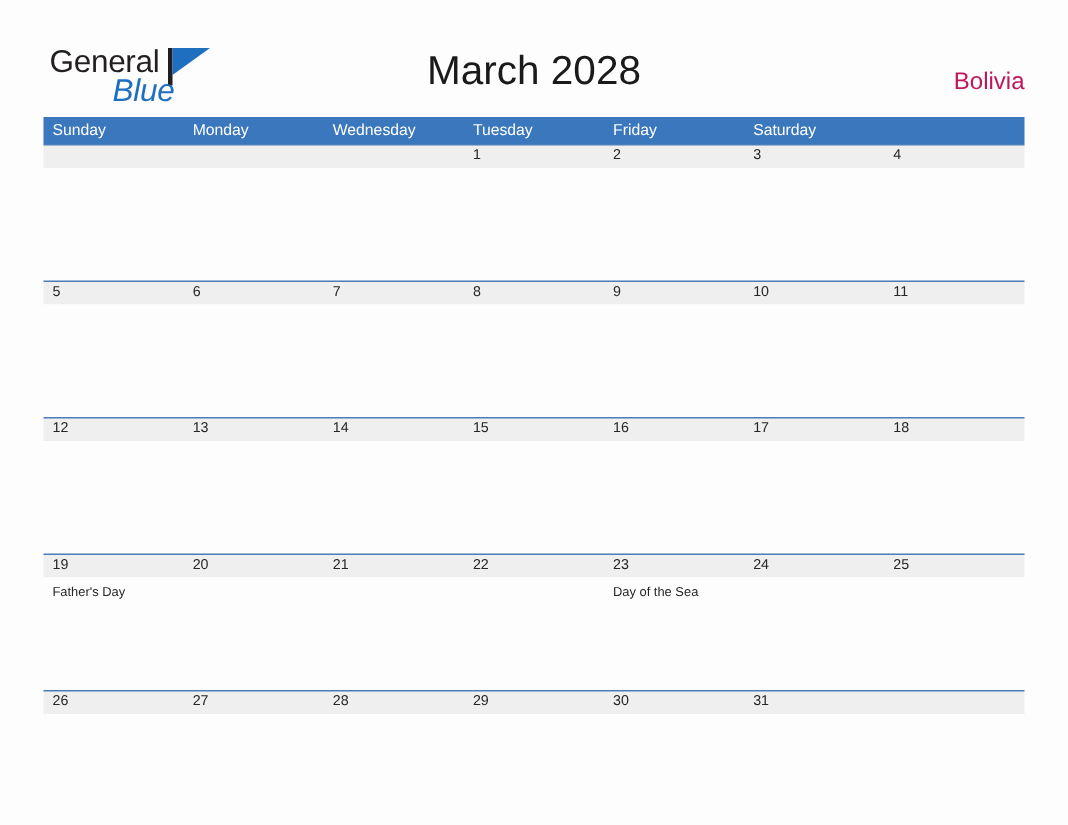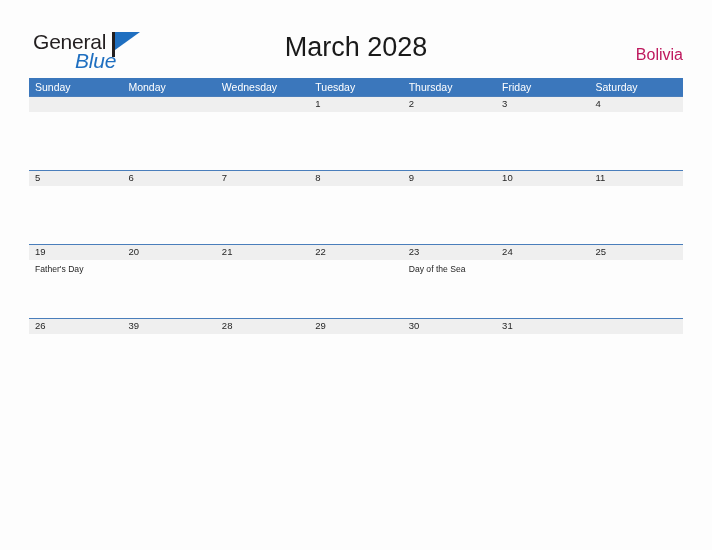--- a/index.html
+++ b/index.html
@@ -149,21 +149,21 @@
     line-height: 14px;
     color: #262626;
     font-family: "Liberation Sans", sans-serif;
     overflow: hidden;
     white-space: nowrap;
   }
 
   .ev-row {
     display: flex;
     width: 654px;
-    height: 58px;
+    height: 75px;
     background: #fdfdfd;
   }
   .ev-cell {
     width: 93.43px;
     box-sizing: border-box;
     padding: 4px 4px 0 6px;
     font-size: 8.6px;
     line-height: 11px;
     color: #262626;
     font-family: "Liberation Sans", sans-serif;
@@ -191,21 +191,20 @@
 
   </div>
 
   <div class="calendar">
 
     <div class="dow-row">
       <div class="dow-cell">Sunday</div>
       <div class="dow-cell">Monday</div>
       <div class="dow-cell">Wednesday</div>
       <div class="dow-cell">Tuesday</div>
-      <div class="dow-cell">Thursday</div>
       <div class="dow-cell">Friday</div>
       <div class="dow-cell">Saturday</div>
     </div>
 
     <div class="week">
       <div class="num-row">
         <div class="num-cell"></div>
         <div class="num-cell"></div>
         <div class="num-cell"></div>
         <div class="num-cell">1</div>
@@ -238,20 +237,40 @@
         <div class="ev-cell"></div>
         <div class="ev-cell"></div>
         <div class="ev-cell"></div>
         <div class="ev-cell"></div>
         <div class="ev-cell"></div>
         <div class="ev-cell"></div>
         <div class="ev-cell"></div>
       </div>
     </div>
 
+    <div class="week">
+      <div class="num-row">
+        <div class="num-cell">12</div>
+        <div class="num-cell">13</div>
+        <div class="num-cell">14</div>
+        <div class="num-cell">15</div>
+        <div class="num-cell">16</div>
+        <div class="num-cell">17</div>
+        <div class="num-cell">18</div>
+      </div>
+      <div class="ev-row">
+        <div class="ev-cell"></div>
+        <div class="ev-cell"></div>
+        <div class="ev-cell"></div>
+        <div class="ev-cell"></div>
+        <div class="ev-cell"></div>
+        <div class="ev-cell"></div>
+        <div class="ev-cell"></div>
+      </div>
+    </div>
 
     <div class="week">
       <div class="num-row">
         <div class="num-cell">19</div>
         <div class="num-cell">20</div>
         <div class="num-cell">21</div>
         <div class="num-cell">22</div>
         <div class="num-cell">23</div>
         <div class="num-cell">24</div>
         <div class="num-cell">25</div>
@@ -263,21 +282,21 @@
         <div class="ev-cell"></div>
         <div class="ev-cell">Day of the Sea</div>
         <div class="ev-cell"></div>
         <div class="ev-cell"></div>
       </div>
     </div>
 
     <div class="week">
       <div class="num-row">
         <div class="num-cell">26</div>
-        <div class="num-cell">39</div>
+        <div class="num-cell">27</div>
         <div class="num-cell">28</div>
         <div class="num-cell">29</div>
         <div class="num-cell">30</div>
         <div class="num-cell">31</div>
         <div class="num-cell"></div>
       </div>
       <div class="ev-row">
         <div class="ev-cell"></div>
         <div class="ev-cell"></div>
         <div class="ev-cell"></div>

